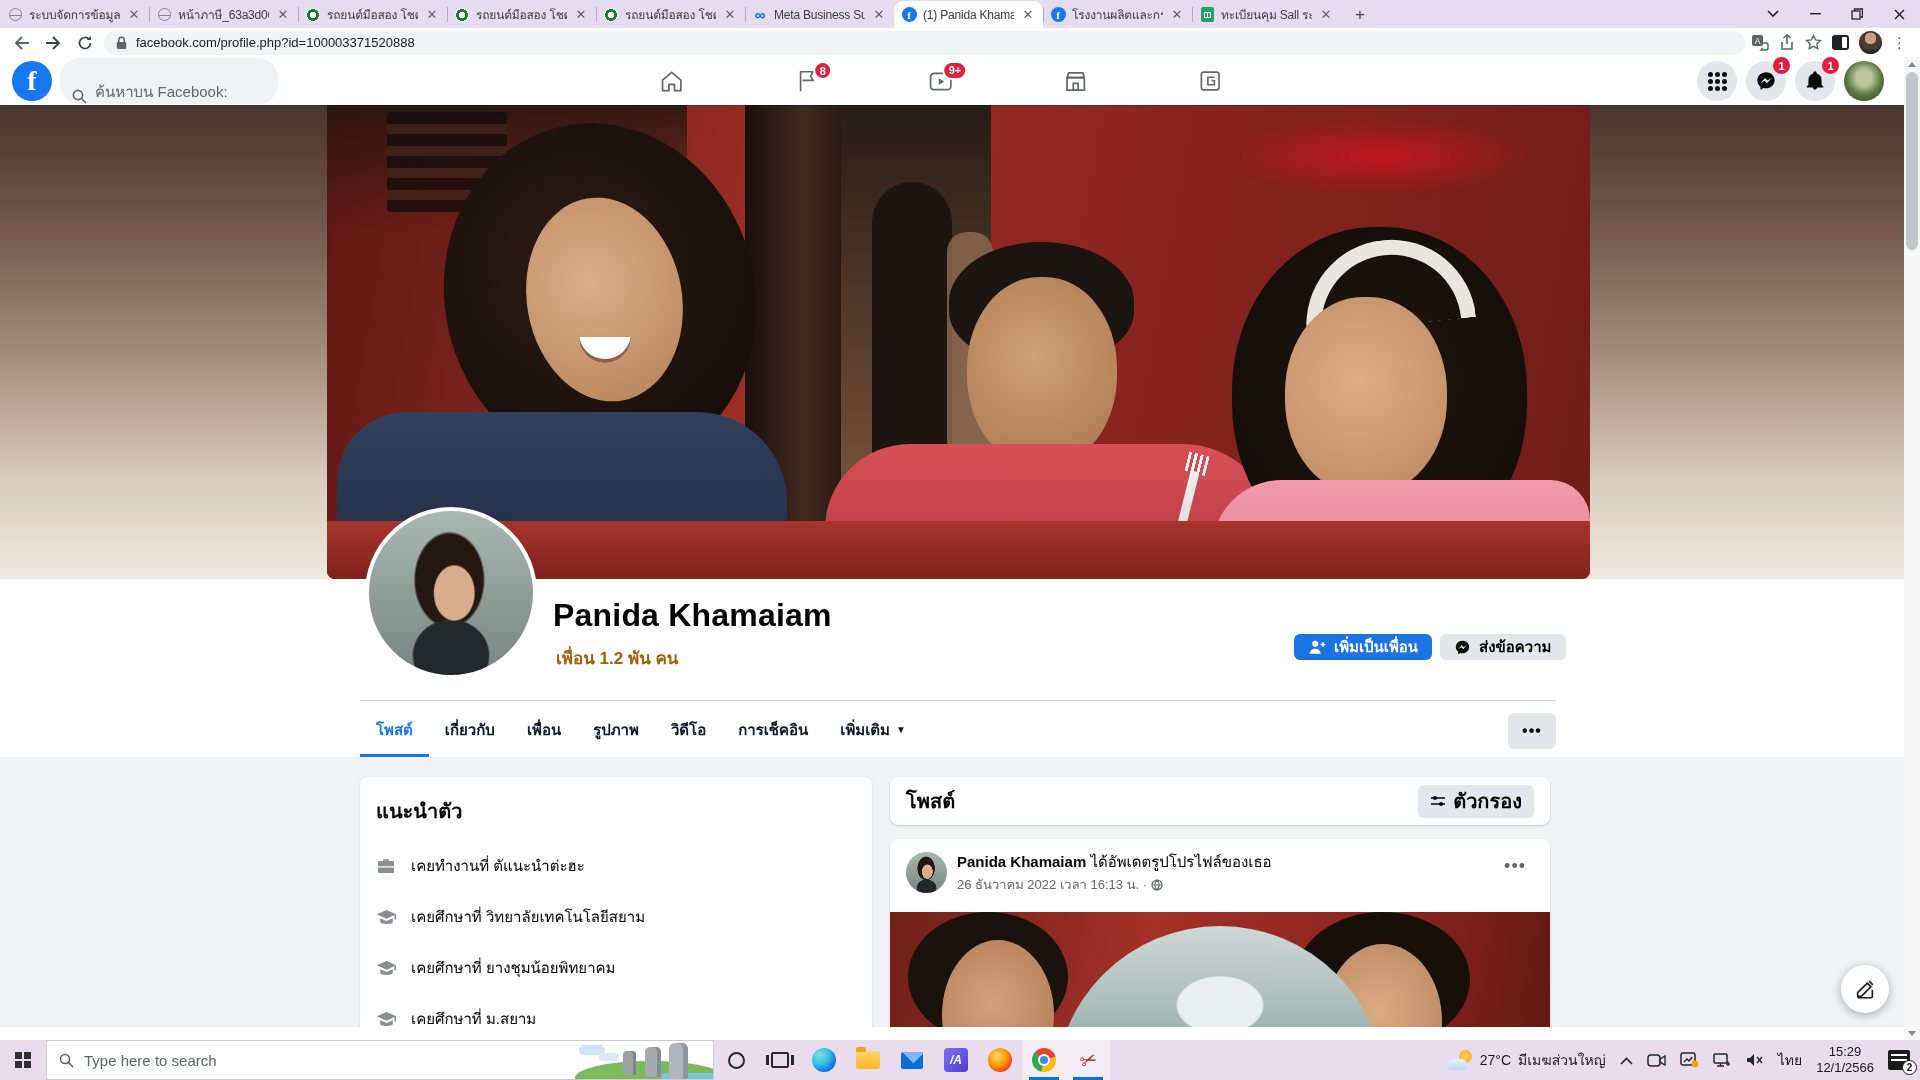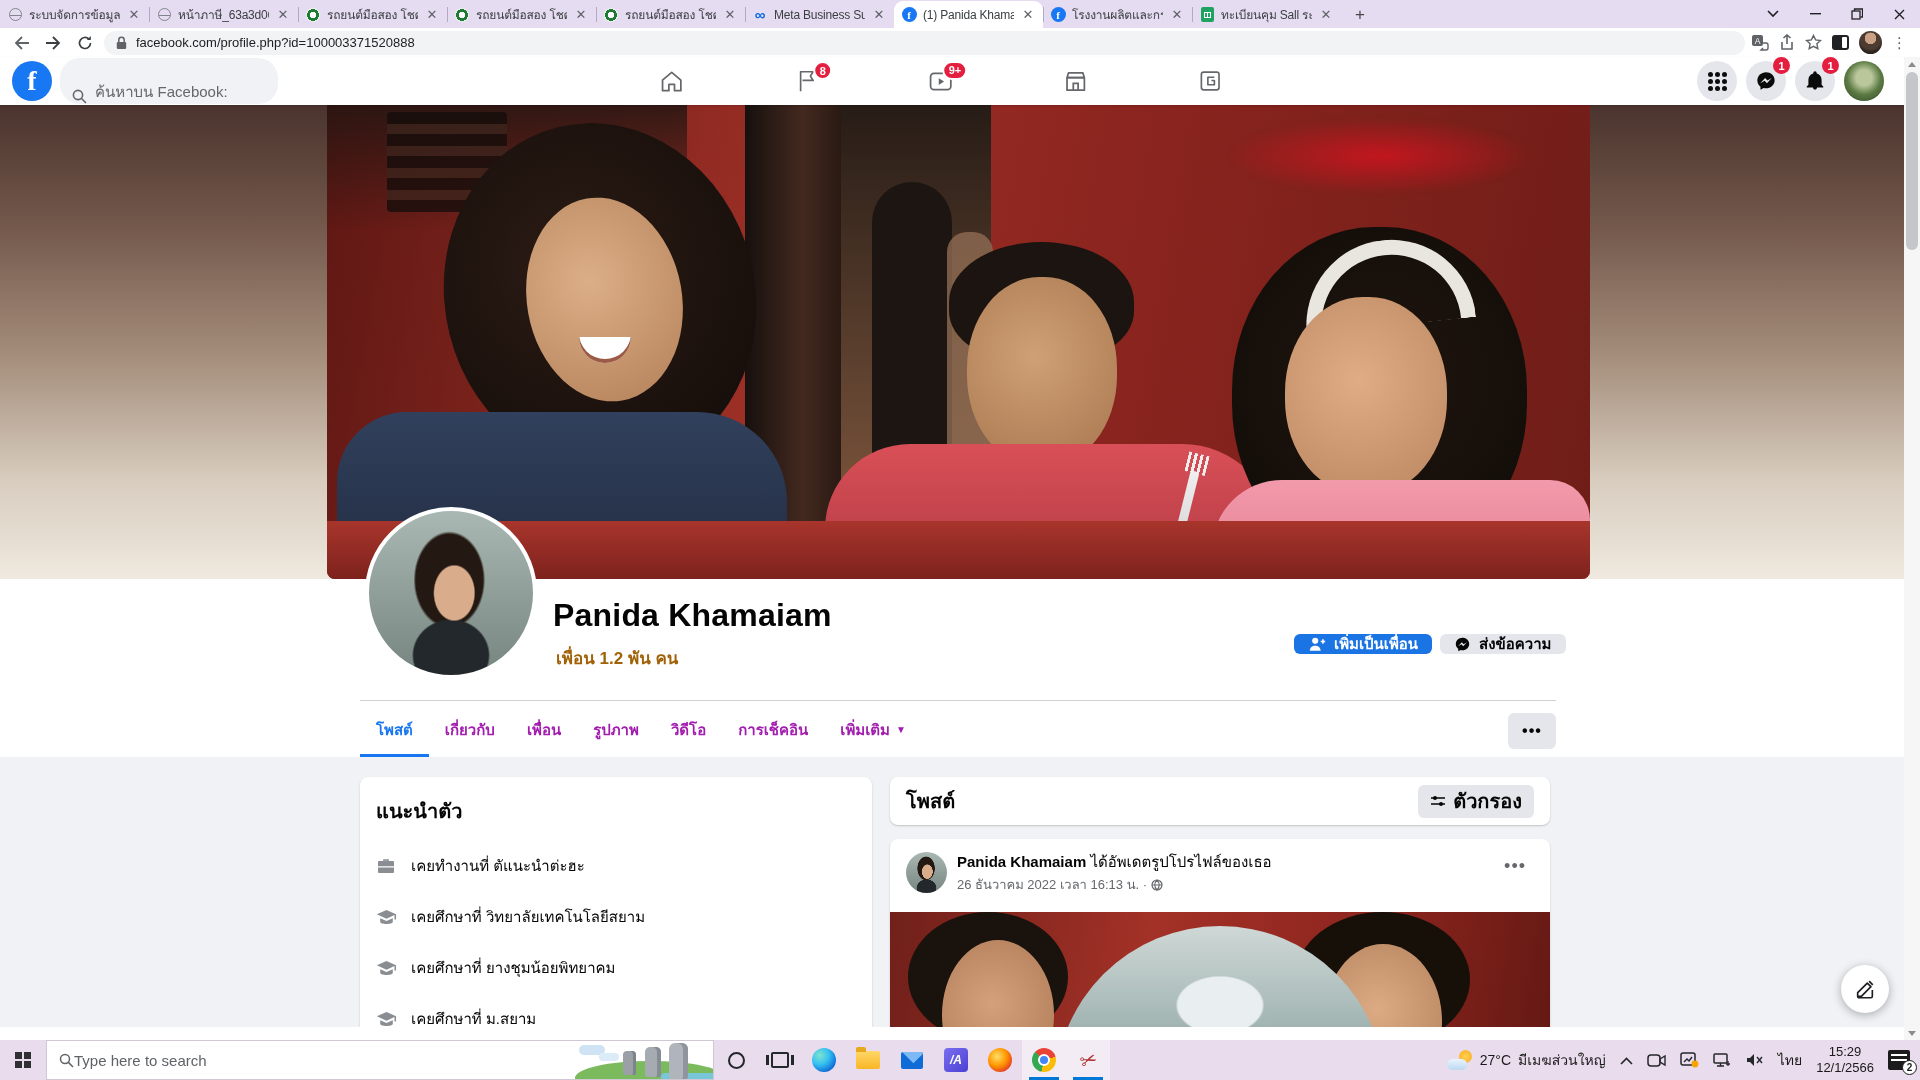--- a/index.html
+++ b/index.html
@@ -90,27 +90,27 @@
   .cv-bench{left:0;bottom:0;width:100%;height:58px;background:linear-gradient(#a8352c,#7d221c)}
 
   
   .avatar-big{position:absolute;top:415px;left:365px;width:172px;height:172px;border-radius:50%;border:4px solid #fff;background:
       radial-gradient(34px 46px at 52% 50%,#d9ad8b 58%,transparent 62%),
       radial-gradient(62px 58px at 50% 88%,#23282c 60%,transparent 63%),
       radial-gradient(56px 76px at 49% 42%,#241812 60%,transparent 64%),
       linear-gradient(#a9b8b2,#76857f);z-index:3}
   .pname{position:absolute;top:505px;left:553px;font-size:32px;font-weight:700;color:#050505;letter-spacing:.2px}
   .pfriends{position:absolute;top:552px;left:556px;font-size:17px;font-weight:600;color:#a16207}
-  .pbtn{position:absolute;top:542px;height:20px;border-radius:6px;display:flex;align-items:center;gap:8px;padding:0 14px;font-size:15px;font-weight:600;border:none;cursor:pointer}
+  .pbtn{position:absolute;top:542px;height:26px;border-radius:6px;display:flex;align-items:center;gap:8px;padding:0 14px;font-size:15px;font-weight:600;border:none;cursor:pointer}
   .btn-add{left:1294px;background:#1b74e4;color:#fff}
   .btn-msg{left:1440px;background:#e4e6eb;color:#050505}
 
   
   .ptabs{position:absolute;top:608px;left:360px;width:1196px;height:57px;border-top:1px solid #ced0d4;display:flex;align-items:stretch}
-  .ptab{display:flex;align-items:center;padding:0 16px;font-size:15px;font-weight:600;color:#a21caf;border-bottom:3px solid transparent;margin-top:4px}
+  .ptab{display:flex;align-items:center;padding:0 16px;font-size:15px;font-weight:600;color:#0f172a;border-bottom:3px solid transparent;margin-top:4px}
   .ptab.active{color:#1876f2;border-bottom-color:#1876f2}
   .caret{font-size:10px;margin-left:6px}
   .more-btn{position:absolute;top:621px;left:1508px;width:48px;height:36px;background:#e4e6eb;border-radius:6px;display:flex;align-items:center;justify-content:center;font-weight:700;color:#050505;letter-spacing:1px}
 
   
   .card{background:#fff;border-radius:8px;box-shadow:0 1px 2px rgba(0,0,0,.2)}
   .intro-card{position:absolute;top:685px;left:360px;width:512px;height:400px;padding:18px 16px}
   .intro-title{font-size:20px;font-weight:700;color:#050505}
   .intro-row{display:flex;align-items:center;gap:13px;margin-top:27px;font-size:15px;color:#050505}
   .intro-row .ic{color:#8a8d91;flex:0 0 22px;display:flex}
@@ -153,21 +153,21 @@
   .sb-arrow span{width:0;height:0;border-left:4px solid transparent;border-right:4px solid transparent}
   .sb-arrow.up span{border-bottom:5px solid #8b8b8b}
   .sb-arrow.down span{border-top:5px solid #8b8b8b}
   .sb-thumb{position:absolute;top:15px;left:2px;width:12px;height:178px;background:#c4c6c9;border-radius:6px}
 
   
   .taskbar{position:absolute;top:1040px;left:0;width:1920px;height:40px;background:#e9dcec;display:flex;align-items:center;z-index:10}
   .tb-start{width:46px;height:40px;display:flex;align-items:center;justify-content:center}
   .winlogo{display:grid;grid-template-columns:7px 7px;grid-template-rows:7px 7px;gap:1.5px}
   .winlogo i{background:#2f3033}
-  .tb-search{width:668px;height:40px;background:#fff;border:1px solid #d0c6d4;display:flex;align-items:center;padding:16px 12px;color:#5f6368;font-size:15px;position:relative;overflow:hidden}
+  .tb-search{width:668px;height:40px;background:#fff;border:1px solid #d0c6d4;display:flex;align-items:center;gap:10px;padding:16px 12px;color:#5f6368;font-size:15px;position:relative;overflow:hidden}
   .doodle{position:absolute;right:0;top:0;width:148px;height:40px}
   .doodle i{position:absolute;display:block}
   .dd-hill{left:10px;bottom:-14px;width:150px;height:34px;background:#7cba5e;border-radius:50% 50% 0 0}
   .dd-sea{left:96px;bottom:-4px;width:60px;height:12px;background:#79c6d8;border-radius:4px}
   .dd-moai1{left:58px;bottom:6px;width:13px;height:24px;background:#9aa0a6;border-radius:4px 4px 2px 2px;box-shadow:inset -3px 0 0 #7d838a}
   .dd-moai2{left:80px;bottom:4px;width:16px;height:30px;background:#a5abb1;border-radius:5px 5px 2px 2px;box-shadow:inset -4px 0 0 #868c93}
   .dd-moai3{left:104px;bottom:2px;width:19px;height:36px;background:#b0b5bb;border-radius:6px 6px 2px 2px;box-shadow:inset -5px 0 0 #8f959c}
   .dd-cloud1{left:14px;top:4px;width:26px;height:10px;background:#cfe3f5;border-radius:8px}
   .dd-cloud2{left:34px;top:12px;width:20px;height:8px;background:#dcebf8;border-radius:8px}
   .tb-icons{display:flex;align-items:center}

